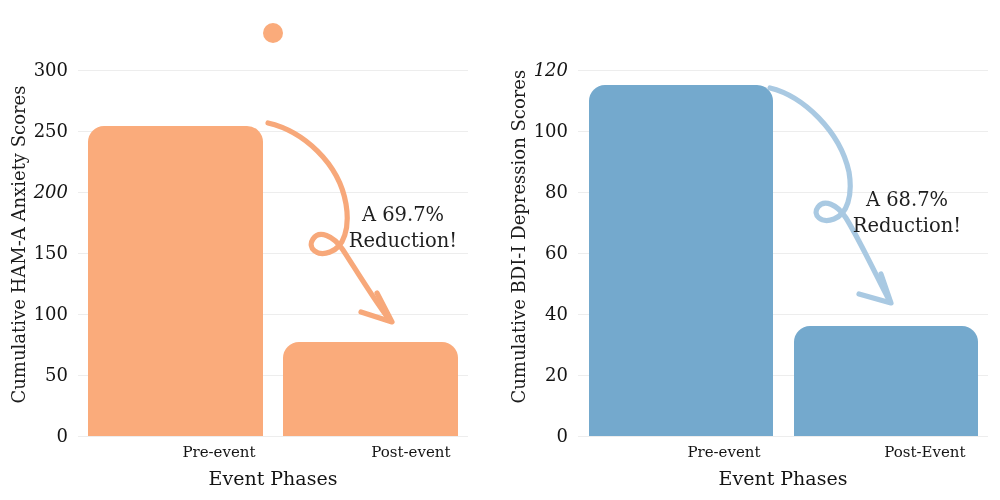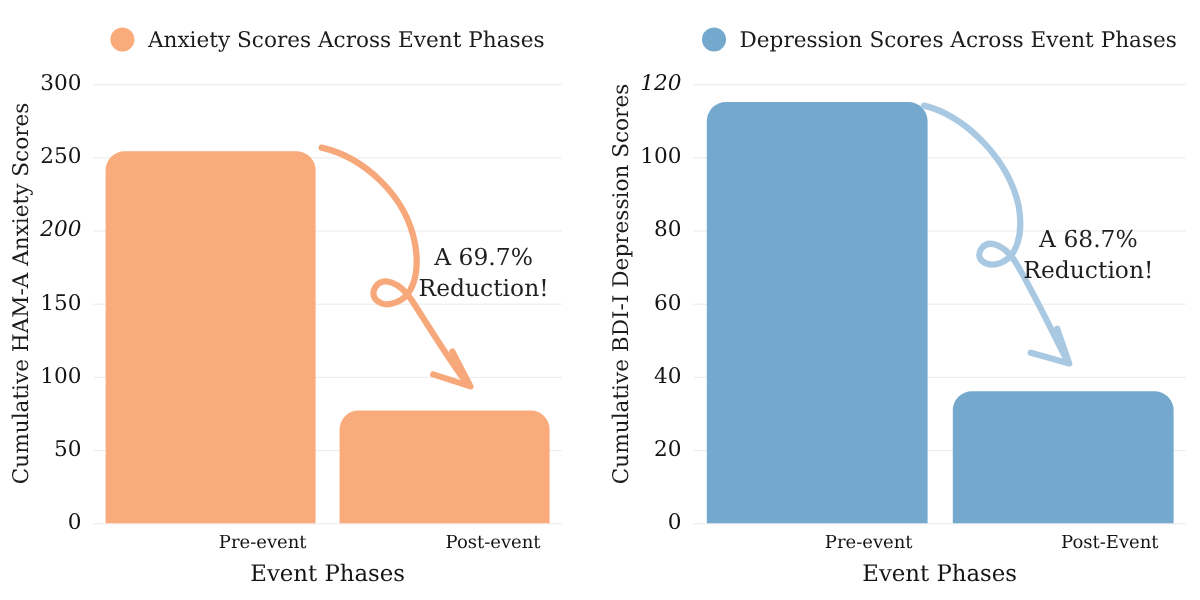--- a/index.html
+++ b/index.html
@@ -39,21 +39,20 @@
   .panel-1 .annotation{left:407px;top:213px;}
 </style>
 </head>
 <body>
 
 <div class="figure">
 
   <div class="panel panel-0">
     <div class="legend">
       <span class="legend-dot" style="background: rgb(250, 171, 123);"></span>
-      <span class="legend-label">Anxiety Scores Across Event Phases</span>
     </div>
     <div class="ytitle">Cumulative HAM-A Anxiety Scores</div>
     <div class="xtitle" style="left: 173px;">Event Phases</div>
     <svg class="arrow" viewBox="0 0 500 500">
       <path d="M 268 123
         C 303 131, 339 163, 346 204
         C 350 228, 344 247, 330 252
         C 317 257, 307 248, 313 239
         C 319 230, 333 235, 343 250
         C 356 270, 373 298, 388 318" style="stroke: rgb(247, 168, 122);"></path>
@@ -77,24 +76,20 @@
       <div class="ytick" style="left: 8px; top: 121px;">250</div>
       <div class="gridline" style="left: 78px; width: 390px; top: 69.5px;"></div>
       <div class="ytick" style="left: 8px; top: 60px;">300</div>
       <div class="bar" style="left: 88px; top: 126.12px; width: 175px; height: 309.88px; background: rgb(250, 171, 123);"></div>
       <div class="xtick" style="left: 95.5px;">Pre-event</div>
       <div class="bar" style="left: 283px; top: 342.06px; width: 175px; height: 93.94px; background: rgb(250, 171, 123);"></div>
       <div class="xtick" style="left: 290.5px;">Post-event</div>
     </div>
 
   <div class="panel panel-1">
-    <div class="legend">
-      <span class="legend-dot" style="background: rgb(116, 169, 205);"></span>
-      <span class="legend-label">Depression Scores Across Event Phases</span>
-    </div>
     <div class="ytitle">Cumulative BDI-I Depression Scores</div>
     <div class="xtitle" style="left: 183px;">Event Phases</div>
     <svg class="arrow" viewBox="0 0 500 500">
       <path d="M 270 88
         C 303 96, 340 131, 349 172
         C 353 196, 347 214, 334 219
         C 321 224, 312 215, 318 207
         C 324 199, 337 204, 346 218
         C 359 239, 376 275, 389 300" style="stroke: rgb(169, 201, 226);"></path>
       <polyline points="381,274 391,303 359,294" style="stroke: rgb(169, 201, 226);"></polyline>

